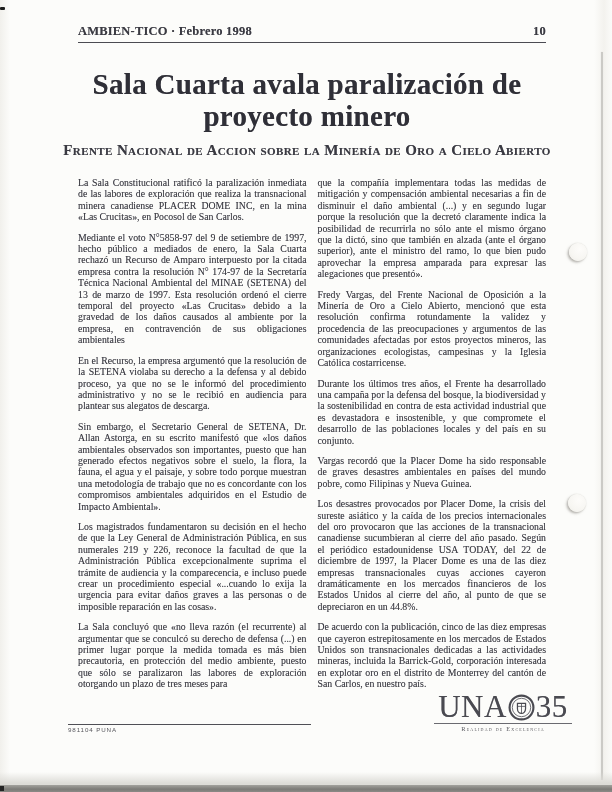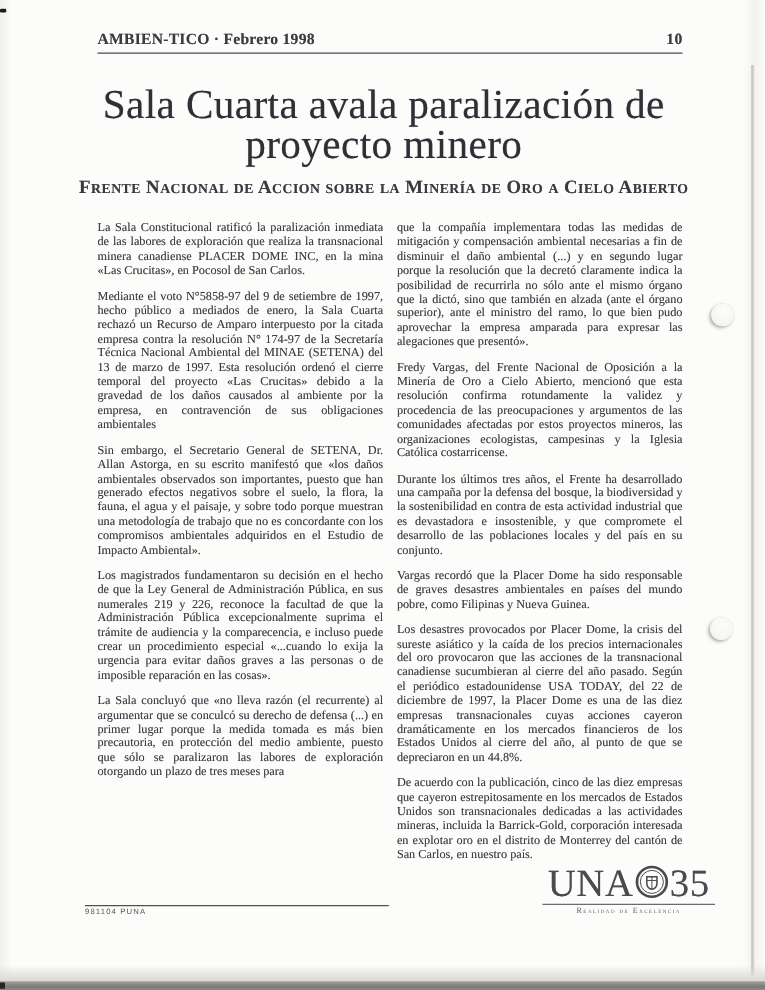--- a/index.html
+++ b/index.html
@@ -39,21 +39,21 @@
     padding-bottom:3px;
     font-size:12.5px; letter-spacing:0.2px; color:#3a3a42;
     text-shadow:0 0 0.4px rgba(60,60,70,0.5);
     font-weight:bold;
   }
 
   
   .article-title {
     position:absolute; left:60px; top:68px; width:494px;
     text-align:center;
-    font-size:33px; line-height:32px; font-weight:normal;
+    font-size:29px; line-height:32px; font-weight:bold;
     color:#2f2f37; letter-spacing:0.3px;
     text-shadow:0 0 0.6px rgba(45,45,55,0.55);
   }
   .article-byline {
     position:absolute; left:60px; top:142px; width:494px;
     text-align:center;
     font-variant:small-caps; font-weight:bold;
     font-size:15px; letter-spacing:0.4px;
     color:#3a3a42; text-shadow:0 0 0.4px rgba(60,60,70,0.5);
   }
@@ -80,21 +80,21 @@
     font-size:6.2px; letter-spacing:0.9px; color:#56565c;
     font-family:"Liberation Sans", sans-serif;
   }
 
   
   .una-logo {
     position:absolute; left:434px; top:692px; width:138px;
     color:#4a4a51; text-align:center;
   }
   .una-row {
-    display:flex; justify-content:center;
+    display:flex; align-items:center; justify-content:center;
     font-size:31px; line-height:30px; letter-spacing:0.5px;
     text-shadow:0 0 0.5px rgba(70,70,80,0.5);
   }
   .una-emblem { width:27px; height:27px; margin:0 1px; flex:0 0 auto; }
   .una-tagline {
     margin-top:1px;
     border-top:1px solid #6a6a70;
     padding-top:1px;
     font-size:6.4px; letter-spacing:1.2px;
     color:#5b5b61;
@@ -119,20 +119,21 @@
     <span>10</span>
   </div>
 
   <div class="article-title">Sala Cuarta avala paralización de proyecto minero</div>
   <div class="article-byline">Frente Nacional de Accion sobre la Minería de Oro a Cielo Abierto</div>
 
   <div class="columns">
     <div class="col">
       <p>La Sala Constitucional ratificó la paralización inmediata de las labores de exploración que realiza la transnacional minera canadiense  PLACER DOME INC, en la mina «Las Crucitas», en Pocosol de San Carlos.</p>
       <p>Mediante el voto N°5858-97 del 9 de setiembre de 1997, hecho público a mediados de enero, la Sala Cuarta rechazó un Recurso de Amparo interpuesto por la citada empresa contra la resolución N° 174-97 de la Secretaría Técnica Nacional Ambiental del MINAE (SETENA) del 13 de marzo de 1997.  Esta resolución ordenó el cierre temporal del proyecto «Las Crucitas» debido a la gravedad de los daños causados al ambiente por la empresa, en contravención de sus obligaciones ambientales</p>
+      <p>En el Recurso, la empresa argumentó que la resolución de la SETENA violaba su derecho a la defensa y al debido proceso, ya que no se le informó del procedimiento administrativo y no se le recibió en audiencia para plantear sus alegatos de descarga.</p>
       <p>Sin embargo, el Secretario General de SETENA, Dr. Allan Astorga, en su escrito manifestó que «los daños ambientales observados son importantes, puesto que han generado efectos negativos sobre el suelo, la flora, la fauna, el agua y el paisaje, y sobre todo porque muestran una metodología de trabajo que no es concordante con los compromisos ambientales adquiridos en el Estudio de Impacto Ambiental».</p>
       <p>Los magistrados fundamentaron su decisión en el hecho de que la Ley General de Administración Pública, en sus numerales 219 y 226, reconoce la facultad de que la Administración Pública excepcionalmente suprima el trámite de audiencia y la comparecencia, e incluso puede crear un procedimiento especial «...cuando lo exija la urgencia para evitar daños graves a las personas o de imposible reparación en las cosas».</p>
       <p>La Sala concluyó que «no lleva razón (el recurrente) al argumentar que se conculcó su derecho de defensa (...) en primer lugar porque la medida tomada es más bien precautoria, en protección del medio ambiente, puesto que sólo se paralizaron las labores de exploración otorgando un plazo de tres meses para</p>
     </div>
     <div class="col">
       <p>que la compañía implementara todas las medidas de mitigación y compensación ambiental necesarias a fin de disminuir el daño ambiental (...) y en segundo lugar porque la resolución que la decretó claramente indica la posibilidad de recurrirla no sólo ante el mismo órgano que la dictó, sino que también en alzada (ante el órgano superior), ante el ministro del ramo, lo que bien pudo aprovechar la empresa amparada para expresar las alegaciones que presentó».</p>
       <p>Fredy Vargas, del Frente Nacional de Oposición a la Minería de Oro a Cielo Abierto, mencionó que esta resolución confirma rotundamente la validez y procedencia de las preocupaciones y argumentos de las comunidades afectadas por estos proyectos mineros, las organizaciones ecologistas, campesinas y la Iglesia Católica costarricense.</p>
       <p>Durante los últimos tres años, el Frente ha desarrollado una campaña por la defensa del bosque, la biodiversidad y la sostenibilidad en contra de esta actividad industrial que es devastadora e insostenible, y que compromete el desarrollo de las poblaciones locales y del país en su conjunto.</p>
       <p>Vargas recordó que la Placer Dome ha sido responsable de graves desastres ambientales en países del mundo pobre, como Filipinas y Nueva Guinea.</p>
       <p>Los desastres provocados por Placer Dome, la crisis del sureste asiático y la caída de los precios internacionales del oro provocaron que las acciones de la transnacional canadiense sucumbieran al cierre del año pasado. Según el periódico estadounidense USA TODAY, del 22 de diciembre de 1997, la Placer Dome es una de las diez empresas transnacionales cuyas acciones cayeron dramáticamente en los mercados financieros de los Estados Unidos al cierre del año, al punto de que se depreciaron en un 44.8%.</p>

